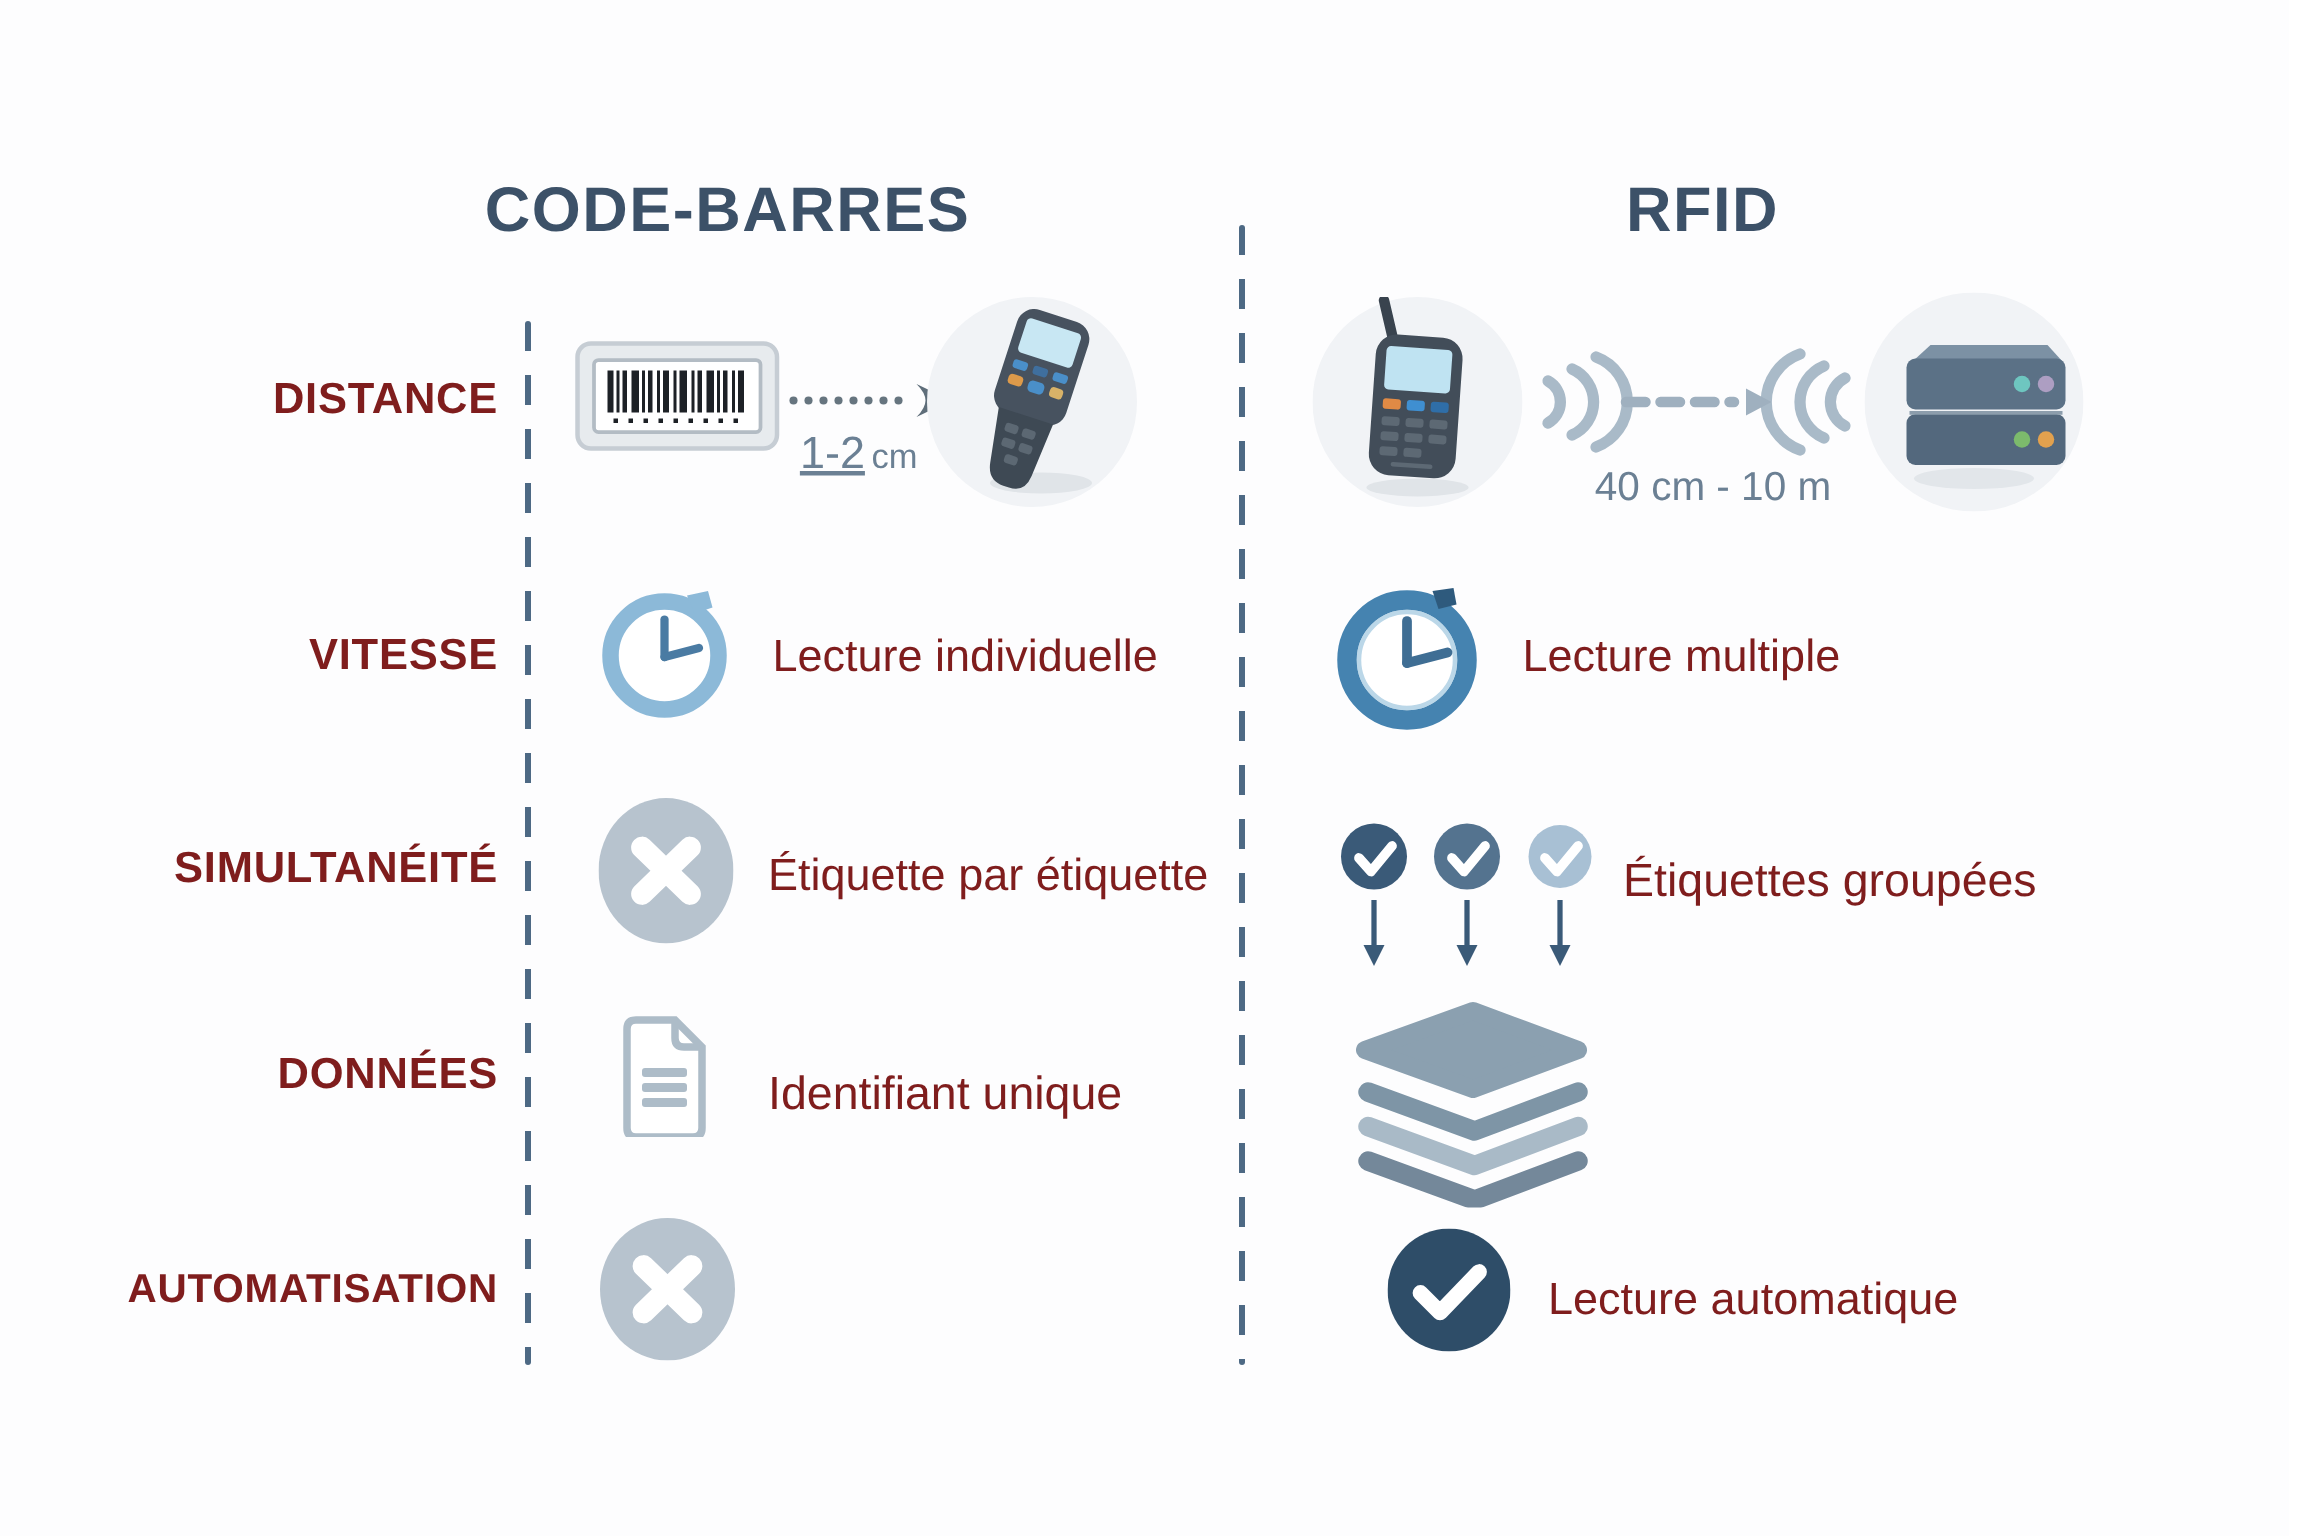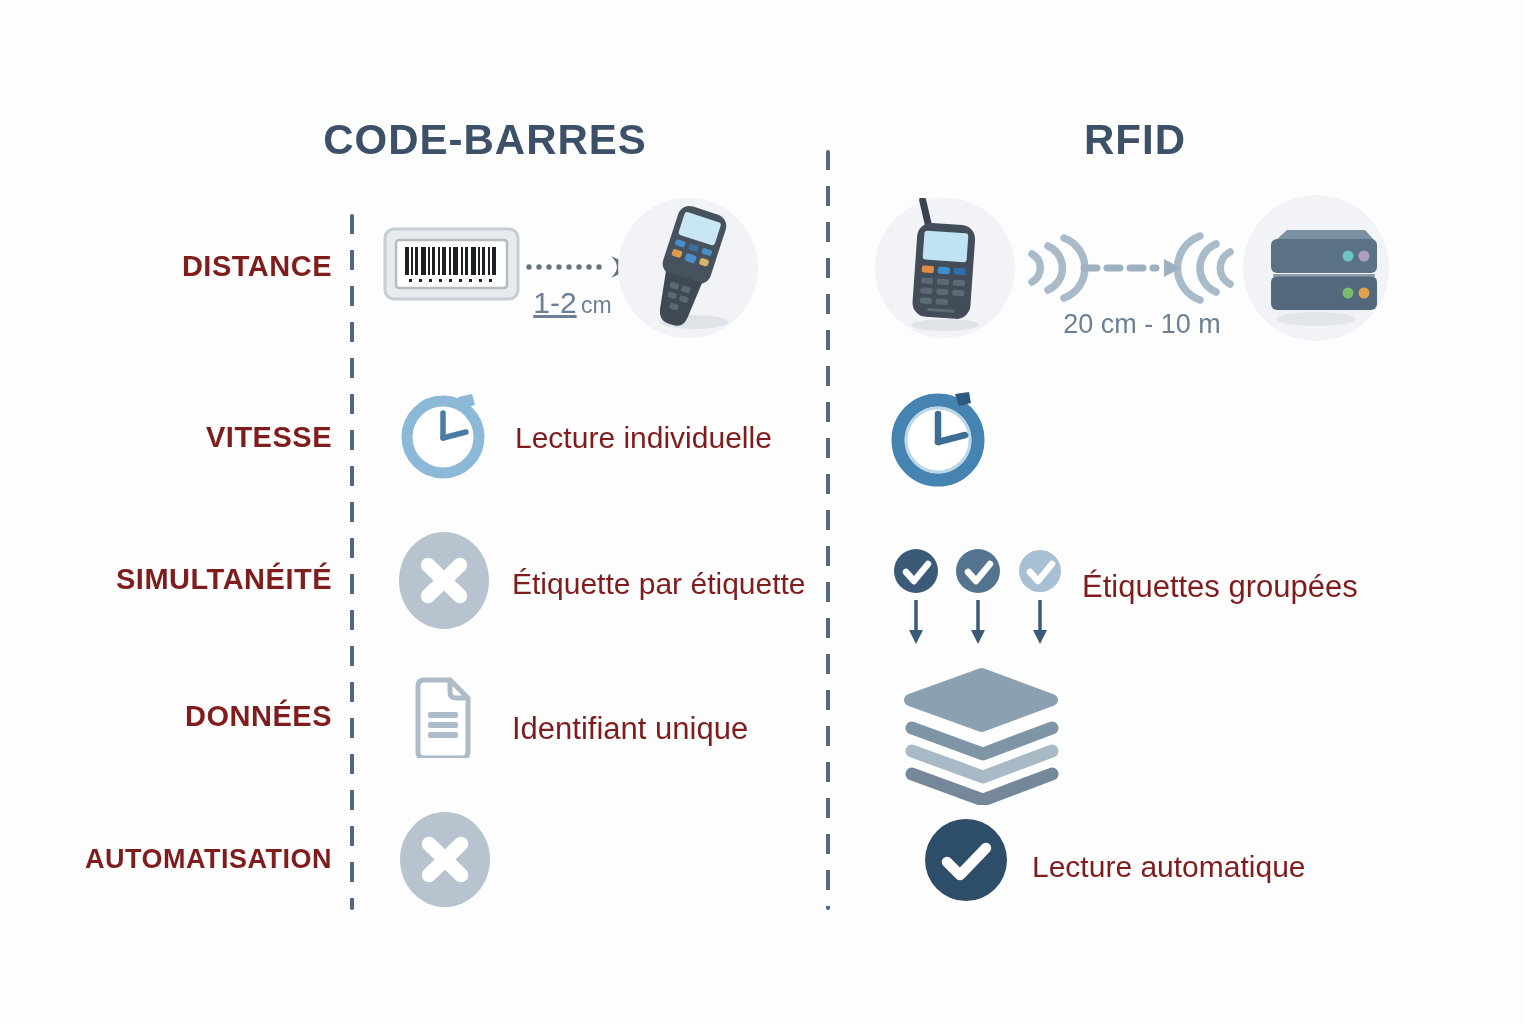--- a/index.html
+++ b/index.html
@@ -165,37 +165,38 @@
     <path d="M32,46 L44,35 L122,35 L132,46 Z" fill="#7c91a4"></path>
     <rect x="28" y="44" width="106" height="34" rx="6" fill="#5b7186"></rect>
     <circle cx="105" cy="61" r="5.5" fill="#6ec6c0"></circle>
     <circle cx="121" cy="61" r="5.5" fill="#ad9ec2"></circle>
     <rect x="28" y="81" width="106" height="34" rx="6" fill="#53687d"></rect>
     <rect x="30" y="79" width="102" height="2.5" fill="#8c9dac"></rect>
     <circle cx="105" cy="98" r="5.5" fill="#7cba6c"></circle>
     <circle cx="121" cy="98" r="5.5" fill="#e2a14e"></circle>
   </svg>
 
-  <div class="measure range" style="left:1042px;top:309px;width:200px">20 cm - 10 m</div>
+  <div class="measure range" style="left:1042px;top:309px;width:200px">40 cm - 10 m</div>
 
   <svg class="abs" style="left:398px;top:392px" width="90" height="90" viewBox="0 0 90 90">
     <circle cx="45" cy="45" r="36" fill="#ffffff" stroke="#8cb9d8" stroke-width="11"></circle>
     <path d="M60,5 l14,-3 l3,11 l-12,4 z" fill="#8cb9d8"></path>
     <line x1="45" y1="46" x2="45" y2="21" stroke="#4a7ba3" stroke-width="5.5" stroke-linecap="round"></line>
     <line x1="45" y1="46" x2="68" y2="40" stroke="#4a7ba3" stroke-width="5.5" stroke-linecap="round"></line>
   </svg>
   <div class="cell-text" style="left:515px;top:421px">Lecture individuelle</div>
 
   <svg class="abs" style="left:888px;top:390px" width="100" height="100" viewBox="0 0 100 100">
     <circle cx="50" cy="50" r="40" fill="#ffffff" stroke="#4583b0" stroke-width="13"></circle>
     <circle cx="50" cy="50" r="32" fill="none" stroke="#9ec6de" stroke-width="3" opacity="0.7"></circle>
     <path d="M67,4 l14,-2 l2,11 l-12,3 z" fill="#2e5a7d"></path>
     <line x1="50" y1="52" x2="50" y2="24" stroke="#3f6e94" stroke-width="6.5" stroke-linecap="round"></line>
     <line x1="50" y1="52" x2="77" y2="45" stroke="#3f6e94" stroke-width="6.5" stroke-linecap="round"></line>
   </svg>
+  <div class="cell-text" style="left:1015px;top:421px">Lecture multiple</div>
 
   <svg class="abs" style="left:399px;top:532px" width="90" height="97" viewBox="0 0 90 97">
     <ellipse cx="45" cy="48.5" rx="45" ry="48.5" fill="#b7c3ce"></ellipse>
     <line x1="29" y1="33" x2="61" y2="64" stroke="#ffffff" stroke-width="14.5" stroke-linecap="round"></line>
     <line x1="61" y1="33" x2="29" y2="64" stroke="#ffffff" stroke-width="14.5" stroke-linecap="round"></line>
   </svg>
   <div class="cell-text" style="left:512px;top:567px">Étiquette par étiquette</div>
 
   <svg class="abs" style="left:890px;top:545px" width="200" height="105" viewBox="0 0 200 105">
     <circle cx="26" cy="26" r="22" fill="#3a5a78"></circle>

